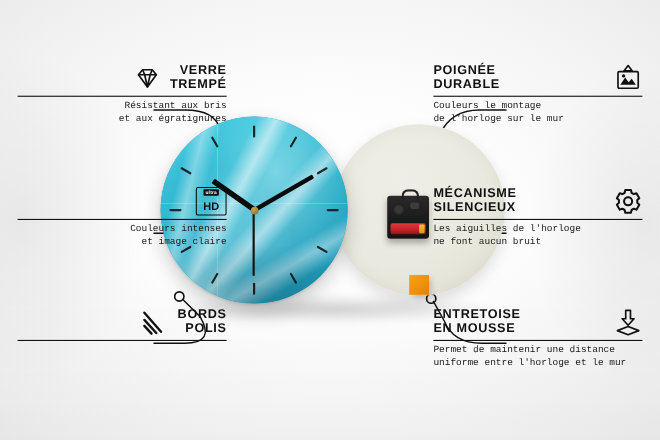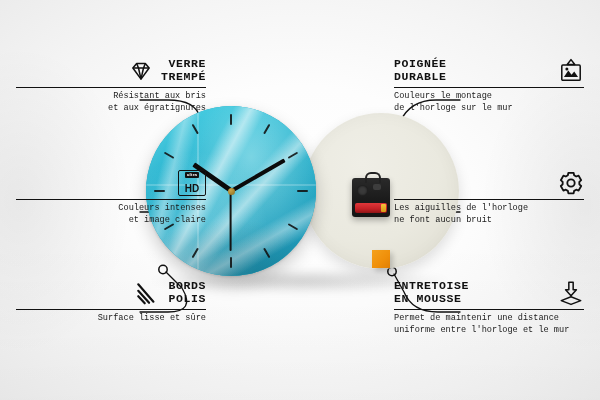--- a/index.html
+++ b/index.html
@@ -251,21 +251,21 @@
   .f-head {
     display: flex;
     align-items: center;
     gap: 7px;
     margin-bottom: 2px;
   }
   .feature.left  .f-head { justify-content: flex-end; }
   .feature.right .f-head { justify-content: space-between; flex-direction: row-reverse; }
 
   .f-title {
-    font-family: Liberation Mono, monospace;
+    font-family: Liberation Sans, sans-serif;
     font-weight: 700;
     font-size: 11.5px;
     line-height: 1.12;
     letter-spacing: 0.6px;
     color: #111;
     text-transform: uppercase;
     white-space: pre-line;
   }
   .f-icon {
     width: 26px;
@@ -430,21 +430,20 @@
         <svg viewBox="0 0 24 24" fill="none" stroke="#111" stroke-width="2" stroke-linecap="round">
           <path d="M3 4 L17 20"></path>
           <path d="M3 10 L13 21"></path>
           <path d="M3 15 L9 21.5"></path>
         </svg>
       </span>
       <span class="f-title">BORDS
 POLIS</span>
     </div>
     <div class="f-rule"></div>
-    <div class="f-desc">Surface lisse et sûre</div>
   </div>
 
   <div class="feature right" id="feat-poignee">
     <div class="f-head">
       <span class="f-icon">
         <svg viewBox="0 0 24 24" fill="none" stroke="#111" stroke-width="1.4" stroke-linejoin="round">
           <path d="M12 1.5 L8.5 6 L15.5 6 Z"></path>
           <rect x="3.5" y="6.5" width="17" height="14" rx="1"></rect>
           <path d="M5.5 17.5 L9.5 11.5 L12.5 15.5 L15 12.5 L18.5 17.5 Z" fill="#111" stroke="none"></path>
           <circle cx="8.2" cy="10.2" r="1.4" fill="#111" stroke="none"></circle>
@@ -459,20 +458,22 @@
   </div>
 
   <div class="feature right" id="feat-mecanisme">
     <div class="f-head">
       <span class="f-icon">
         <svg viewBox="0 0 24 24" fill="none" stroke="#111" stroke-width="1.7" stroke-linejoin="round">
           <path d="M9.6 2.6 h4.8 l.5 2.3 1.9 1.1 2.2-.8 2.4 4.2 -1.7 1.6 0 2.2 1.7 1.6 -2.4 4.2 -2.2-.8 -1.9 1.1 -.5 2.3 h-4.8 l-.5-2.3 -1.9-1.1 -2.2.8 -2.4-4.2 1.7-1.6 0-2.2 -1.7-1.6 2.4-4.2 2.2.8 1.9-1.1 Z"></path>
           <circle cx="12" cy="12" r="3.4"></circle>
         </svg>
       </span>
+      <span class="f-title">MÉCANISME
+SILENCIEUX</span>
     </div>
     <div class="f-rule"></div>
     <div class="f-desc">Les aiguilles de l'horloge
 ne font aucun bruit</div>
   </div>
 
   <div class="feature right" id="feat-entretoise">
     <div class="f-head">
       <span class="f-icon">
         <svg viewBox="0 0 24 24" fill="none" stroke="#111" stroke-width="1.4" stroke-linejoin="round">

